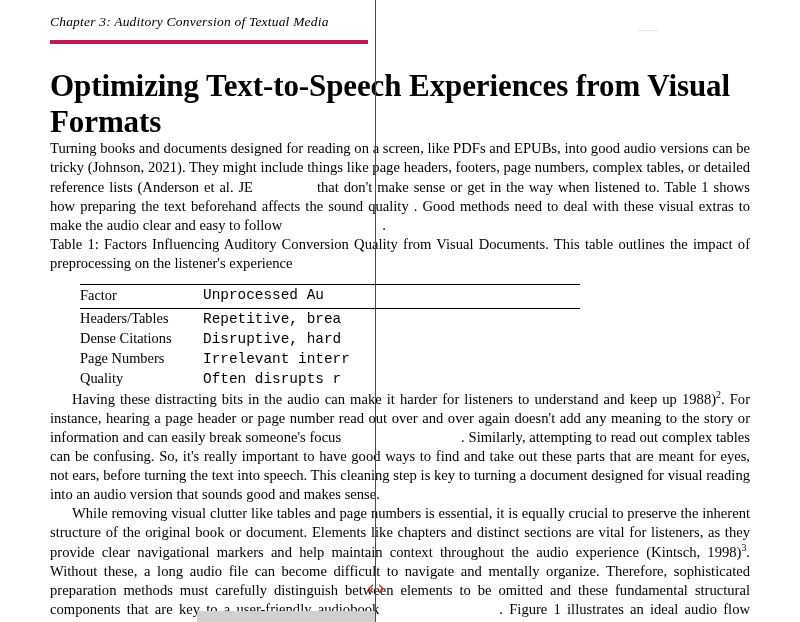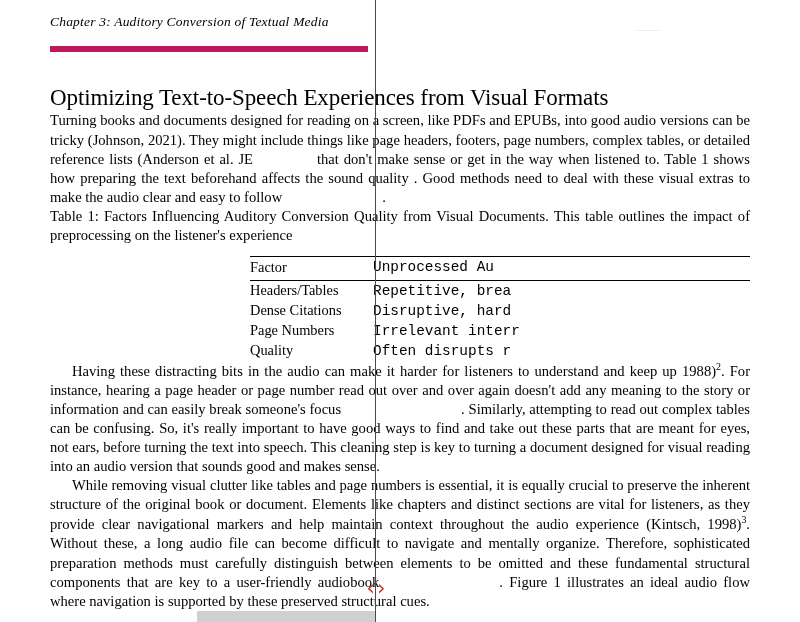--- a/index.html
+++ b/index.html
@@ -38,30 +38,30 @@
     position: absolute;
     left: 50px;
     top: 14px;
     width: 700px;
   }
 
   .running-head {
     font-style: italic;
     font-size: 13.5px;
     letter-spacing: 0.2px;
-    padding-bottom: 16px;
-    border-bottom: 6px solid #be185d;
+    padding-bottom: 10px;
+    border-bottom: 4px solid #be185d;
     width: 318px;
   }
 
   .doc-title {
-    font-size: 23px;
-    font-weight: normal;
+    font-size: 31px;
+    font-weight: bold;
     letter-spacing: -0.1px;
-    margin-top: 33px;
+    margin-top: 24px;
     line-height: 1.15;
   }
 
   p.body-text {
     font-size: 14.6px;
     line-height: 1.31;
     text-align: justify;
     margin: 0;
     text-justify: inter-word;
   }
@@ -72,21 +72,21 @@
   .gap-md { display: inline-block; width: 64px; }
   .gap-lg { display: inline-block; width: 100px; }
   .gap-xl { display: inline-block; width: 120px; }
 
   sup { font-size: 0.68em; vertical-align: super; }
 
   
   .table-wrap {
     margin-top: 11px;
     display: flex;
-    justify-content: flex-end;
+    justify-content: flex-start;
   }
   table.factors {
     border-collapse: collapse;
     font-size: 14.4px;
     margin-left: 30px;
   }
   table.factors th,
   table.factors td {
     text-align: left;
     padding: 1.5px 0;

